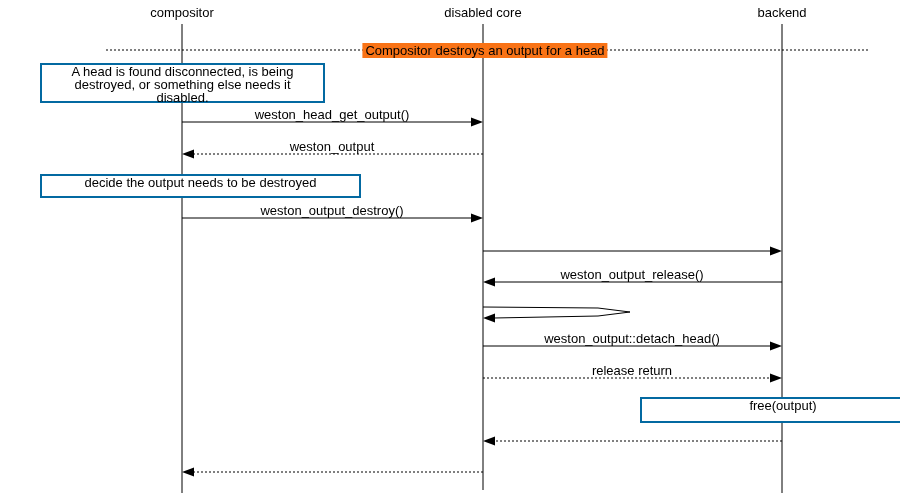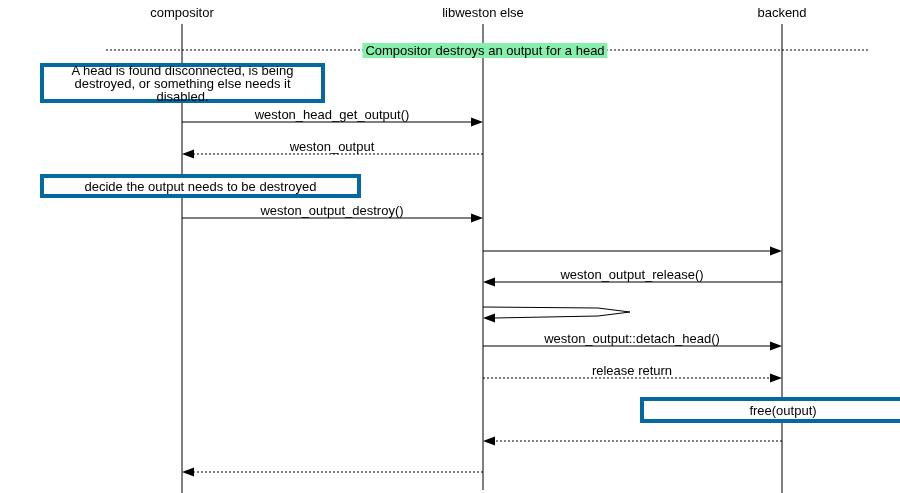--- a/index.html
+++ b/index.html
@@ -27,43 +27,43 @@
     position: absolute;
     top: 5px;
     transform: translateX(-50%);
     white-space: nowrap;
     text-align: center;
   }
   .divider-label {
     position: absolute;
     top: 43px;
     transform: translateX(-50%);
-    background: #86efac;
+    background: #f97316;
     padding: 0 3px;
     white-space: nowrap;
   }
   .msg-label {
     position: absolute;
     transform: translateX(-50%);
     white-space: nowrap;
     text-align: right;
   }
   .msg-label-right {
     position: absolute;
     white-space: nowrap;
     text-align: right;
   }
   .note-box {
     position: absolute;
-    border: 4px solid #0369a1;
+    border: 2px solid #0369a1;
     background: #ffffff;
     box-sizing: border-box;
     display: flex;
     flex-direction: column;
-    justify-content: center;
+    justify-content: space-between;
     text-align: center;
     line-height: 13px;
   }
 </style>
 </head>
 <body>
 
 <div class="canvas">
 
   <svg width="900" height="493" viewBox="0 0 900 493">
@@ -99,21 +99,21 @@
     <polygon points="750,378 738,373.5 738,382.5" fill="#000"></polygon>
 
     <line x1="750" y1="441" x2="462" y2="441" stroke="#000" stroke-width="1" stroke-dasharray="2,2"></line>
     <polygon points="451,441 463,436.5 463,445.5" fill="#000"></polygon>
 
     <line x1="451" y1="472" x2="161" y2="472" stroke="#000" stroke-width="1" stroke-dasharray="2,2"></line>
     <polygon points="150,472 162,467.5 162,476.5" fill="#000"></polygon>
   </svg>
 
   <div class="participant-label" style="left:150px;">compositor</div>
-  <div class="participant-label" style="left:451px;">libweston else</div>
+  <div class="participant-label" style="left:451px;">disabled core</div>
   <div class="participant-label" style="left:750px;">backend</div>
 
   <div class="divider-label" style="left:453px;">Compositor destroys an output for a head</div>
 
   <div class="note-box" style="left:8px; top:63px; width:285px; height:40px;">
     <div>A head is found disconnected, is being</div>
     <div>destroyed, or something else needs it</div>
     <div>disabled.</div>
   </div>
 

